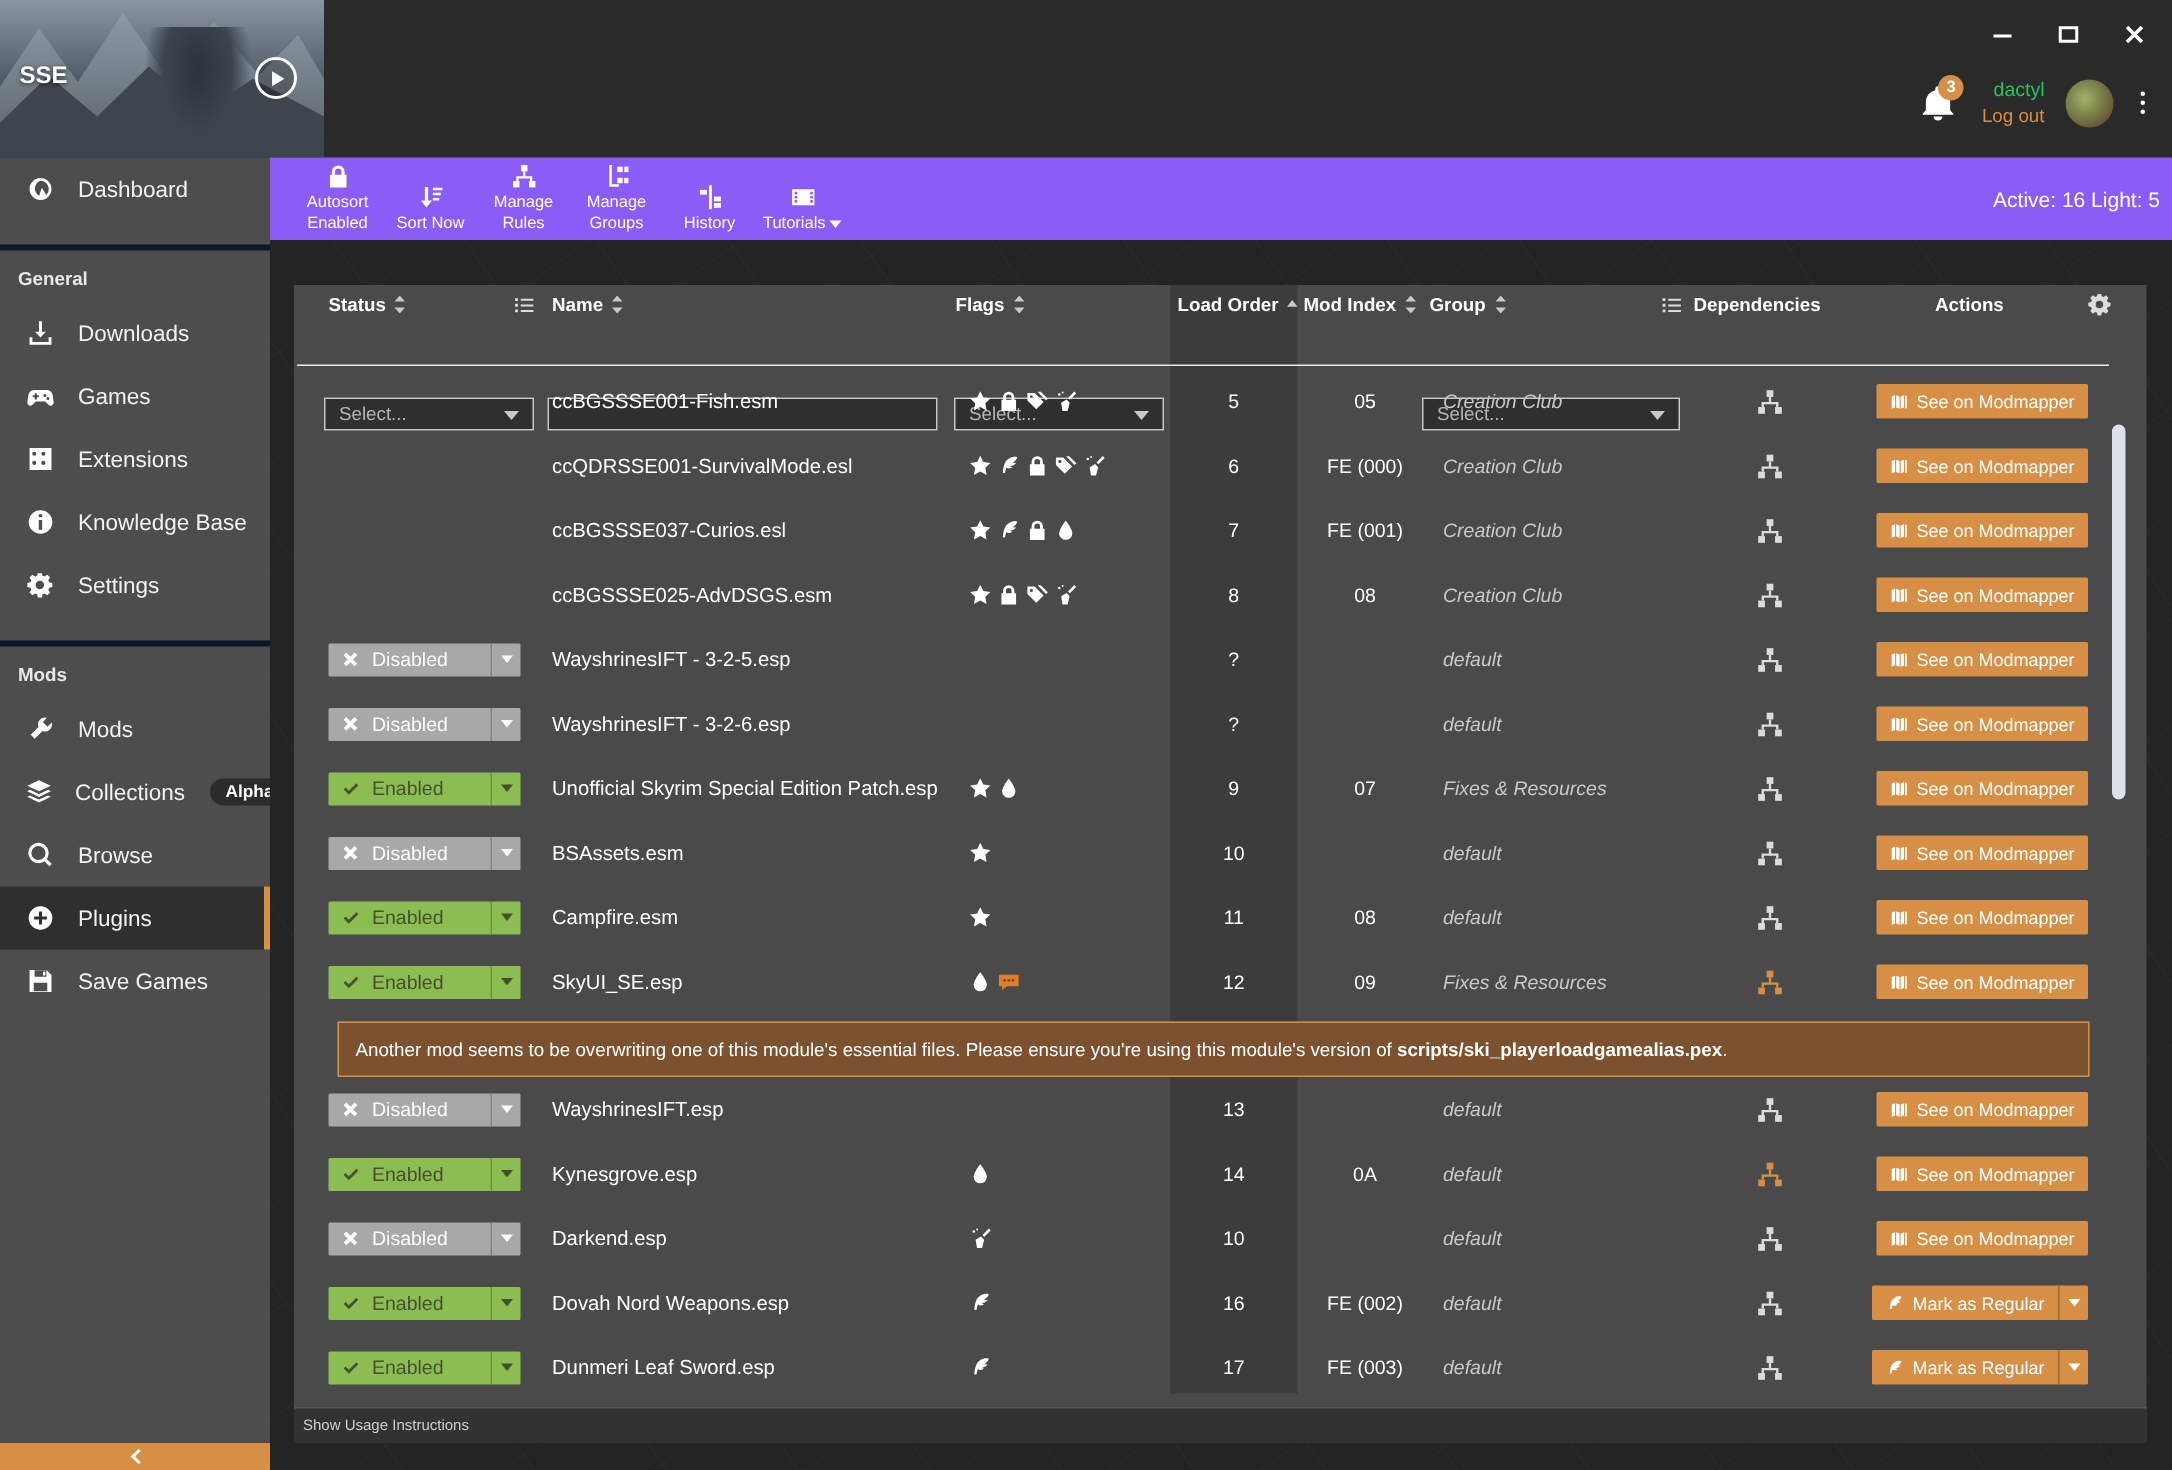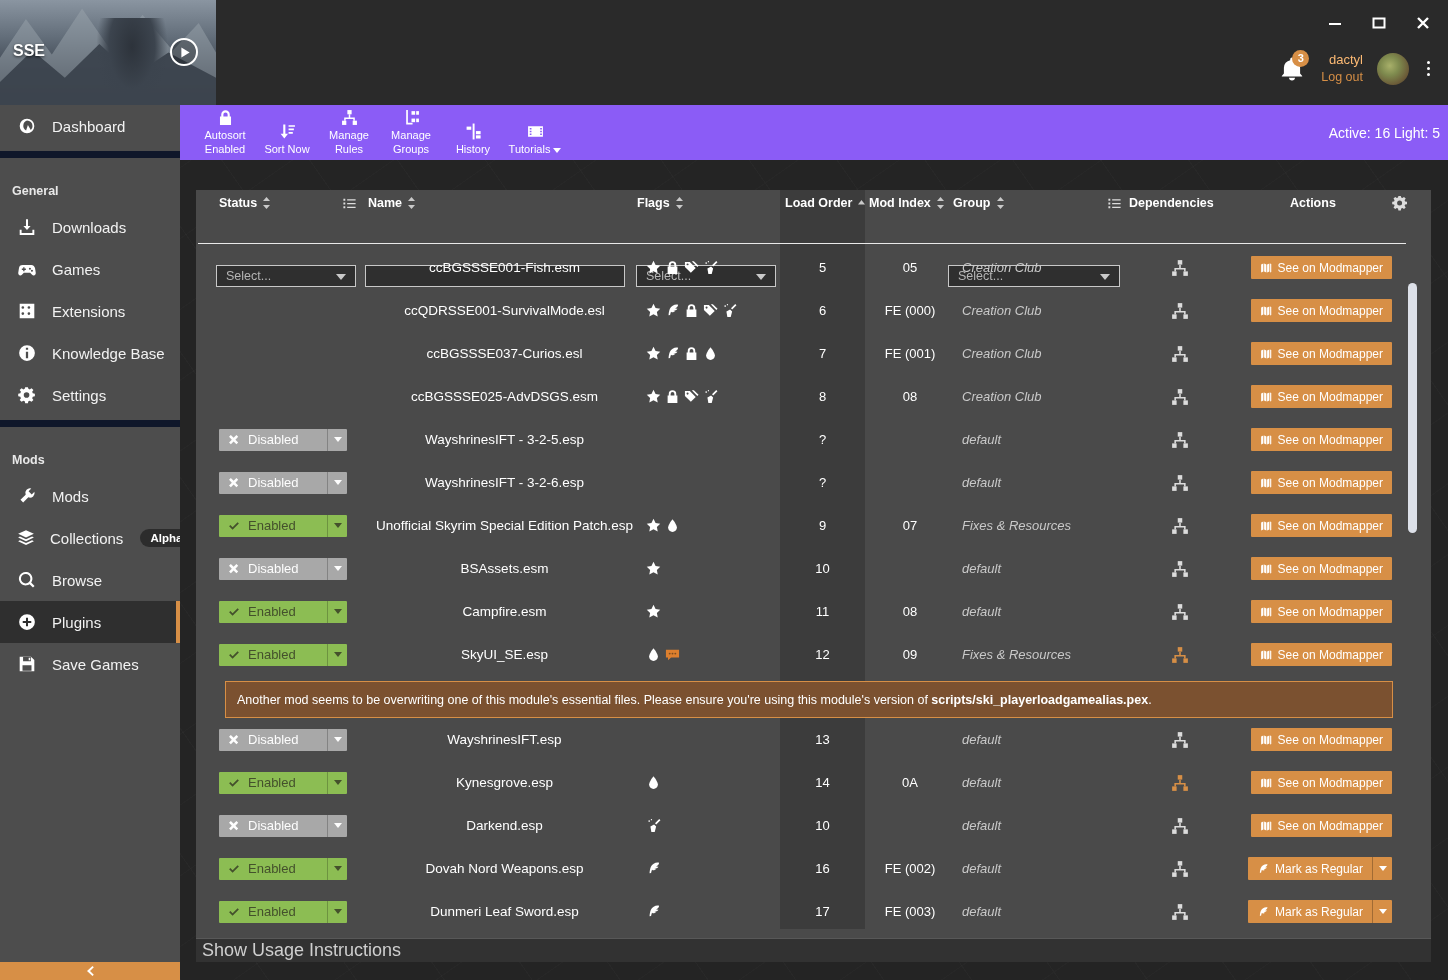--- a/index.html
+++ b/index.html
@@ -13,21 +13,21 @@
   .window-controls { position:absolute; right:14px; top:12px; display:flex; gap:22px; }
   .win-btn { background:none; border:none; color:#fff; width:22px; height:22px; cursor:pointer;
     display:flex; align-items:center; justify-content:center; font-size:18px; }
   .win-btn svg { width:14px; height:14px; }
   .user-area { position:absolute; right:14px; top:52px; display:flex; align-items:center; gap:14px; }
   .bell-wrap { position:relative; width:30px; height:30px; color:#fff; font-size:24px; }
   .bell-badge { position:absolute; top:-4px; right:-2px; background:#d78f46; color:#fff;
     border-radius:50%; width:17px; height:17px; font-size:11px; font-weight:bold;
     display:flex; align-items:center; justify-content:center; }
   .user-block { text-align:right; line-height:1.3; }
-  .user-name { color:#fdba74; font-size:13px; }
+  .user-name { color:#22c55e; font-size:13px; }
   .logout { color:#d78f46; font-size:12.5px; cursor:pointer; }
   .avatar { width:32px; height:32px; border-radius:50%;
     background:radial-gradient(circle at 40% 40%, #a8b06a 0%, #7e8a4e 35%, #6b5b38 70%, #433a26 100%); }
   .kebab { color:#fff; font-size:18px; letter-spacing:0; background:none; border:none; cursor:pointer;
     line-height:6px; display:flex; flex-direction:column; gap:3px; padding:4px; }
   .kebab i { width:3px; height:3px; background:#fff; border-radius:50%; display:block; }
 
   
   .game-card { position:absolute; left:0; top:0; width:216px; height:105px; overflow:hidden;
     background:linear-gradient(180deg,#8a95a1 0%,#636e7a 35%,#3a424d 70%,#22272e 100%); cursor:pointer; }
@@ -45,21 +45,21 @@
   .play-btn svg { width:11px; height:11px; fill:#fff; margin-left:2px; }
 
   
   .sidebar { position:absolute; left:0; top:105px; width:180px; height:875px; background:#4d4d4d; }
   .side-item { height:42px; display:flex; align-items:center; gap:15px; padding-left:17px;
     color:#f2f2f2; font-size:15px; cursor:pointer; position:relative; }
   .side-item .icon { font-size:18px; width:20px; color:#fff; }
   .side-item.selected { background:#2f2f2f; }
   .side-item.selected::after { content:""; position:absolute; right:0; top:0; width:4px; height:100%;
     background:#d78f46; }
-  .side-section { border-top:7px solid #0f172a; margin-top:4px; padding-top:16px; }
+  .side-section { border-top:4px solid #0f172a; margin-top:16px; padding-top:2px; }
   .side-section-label { padding:10px 12px 8px; font-size:12.5px; font-weight:bold; color:#e8e8e8; }
   .alpha-badge { background:#2c2c2c; color:#fff; font-size:11.5px; font-weight:bold;
     padding:3px 10px; border-radius:11px; margin-left:2px; }
   .collapse-bar { position:absolute; left:0; bottom:0; width:180px; height:18px; background:#d78f46;
     border:none; color:#fff; cursor:pointer; display:flex; align-items:center; justify-content:center; }
   .collapse-bar svg { width:10px; height:10px; fill:#fff; }
 
   
   .toolbar { position:absolute; left:180px; top:105px; width:1268px; height:55px; background:#8b5cf6;
     display:flex; align-items:center; }
@@ -95,21 +95,21 @@
     color:#b5b5b5; font-size:12.5px; display:flex; align-items:center; padding:0 9px; cursor:pointer; }
   .fake-select::after { content:""; position:absolute; right:9px; top:8px; width:0; height:0;
     border-left:5px solid transparent; border-right:5px solid transparent; border-top:6px solid #c9c9c9; }
   .name-input { position:absolute; top:1px; left:169px; width:260px; height:22px; background:#2f2f2f;
     border:1px solid #c8c8c8; color:#eee; font-family:inherit; font-size:12.5px; padding:0 8px; }
   .tsep { position:absolute; left:2px; top:53px; width:1208px; height:0; border-top:1px solid #e9e9e9; }
 
   .tbody { position:absolute; left:0; top:56px; width:100%; }
   .trow { display:grid; grid-template-columns:23px 137px 285px 139px 85px 90px 170px 110px 157px 39px;
     align-items:center; height:43px; position:relative; }
-  .c-name { padding-left:12px; font-size:13.5px; color:#fff;text-align:center; }
+  .c-name { padding-left:12px; font-size:13.5px; color:#fff; }
   .c-flags { display:flex; align-items:center; gap:4px; color:#fff; font-size:15px; padding-left:5px; }
   .c-load { text-align:center; font-size:13px; color:#fff; }
   .c-idx { text-align:center; font-size:13px; color:#fff; }
   .c-group { font-size:13px; color:#c9c9c9; font-style:italic; padding-left:7px; }
   .c-dep { display:flex; justify-content:center; color:#dcdcdc; font-size:18px; cursor:pointer; }
   .c-dep.accent { color:#d78f46; }
   .c-act { display:flex; justify-content:flex-end; }
 
   .status-btn { width:128px; height:22px; display:flex; align-items:stretch; border:none; padding:0;
     cursor:pointer; font-family:inherit; border-radius:1px; overflow:hidden; }
@@ -133,21 +133,21 @@
 
   .flag-messages { color:#dd7f2e; }
 
   .warn-wrap { height:42px; display:flex; align-items:flex-end; }
   .warn-banner { margin-left:29px; width:1168px; height:37px; background:#7b5130;
     border:1px solid #d78f46; display:flex; align-items:center; padding:0 11px; font-size:12.5px; color:#fff; }
   .warn-banner b { font-weight:bold; }
 
   .usage-strip { position:absolute; left:0; bottom:0; width:100%; height:24px; background:#323232;
     border-top:1px solid #585858; display:flex; align-items:center; padding-left:6px;
-    font-size:18px; color:#cfcfcf; cursor:pointer; }
+    font-size:10px; color:#cfcfcf; cursor:pointer; }
   .scroll-thumb { position:absolute; left:1212px; top:93px; width:9px; height:250px; background:#dde1e9;
     border-radius:5px; cursor:grab; }
 </style>
 </head>
 <body>
 
 <div class="titlebar">
   <div class="window-controls">
     <button class="win-btn">
       <svg viewBox="0 0 14 14">

